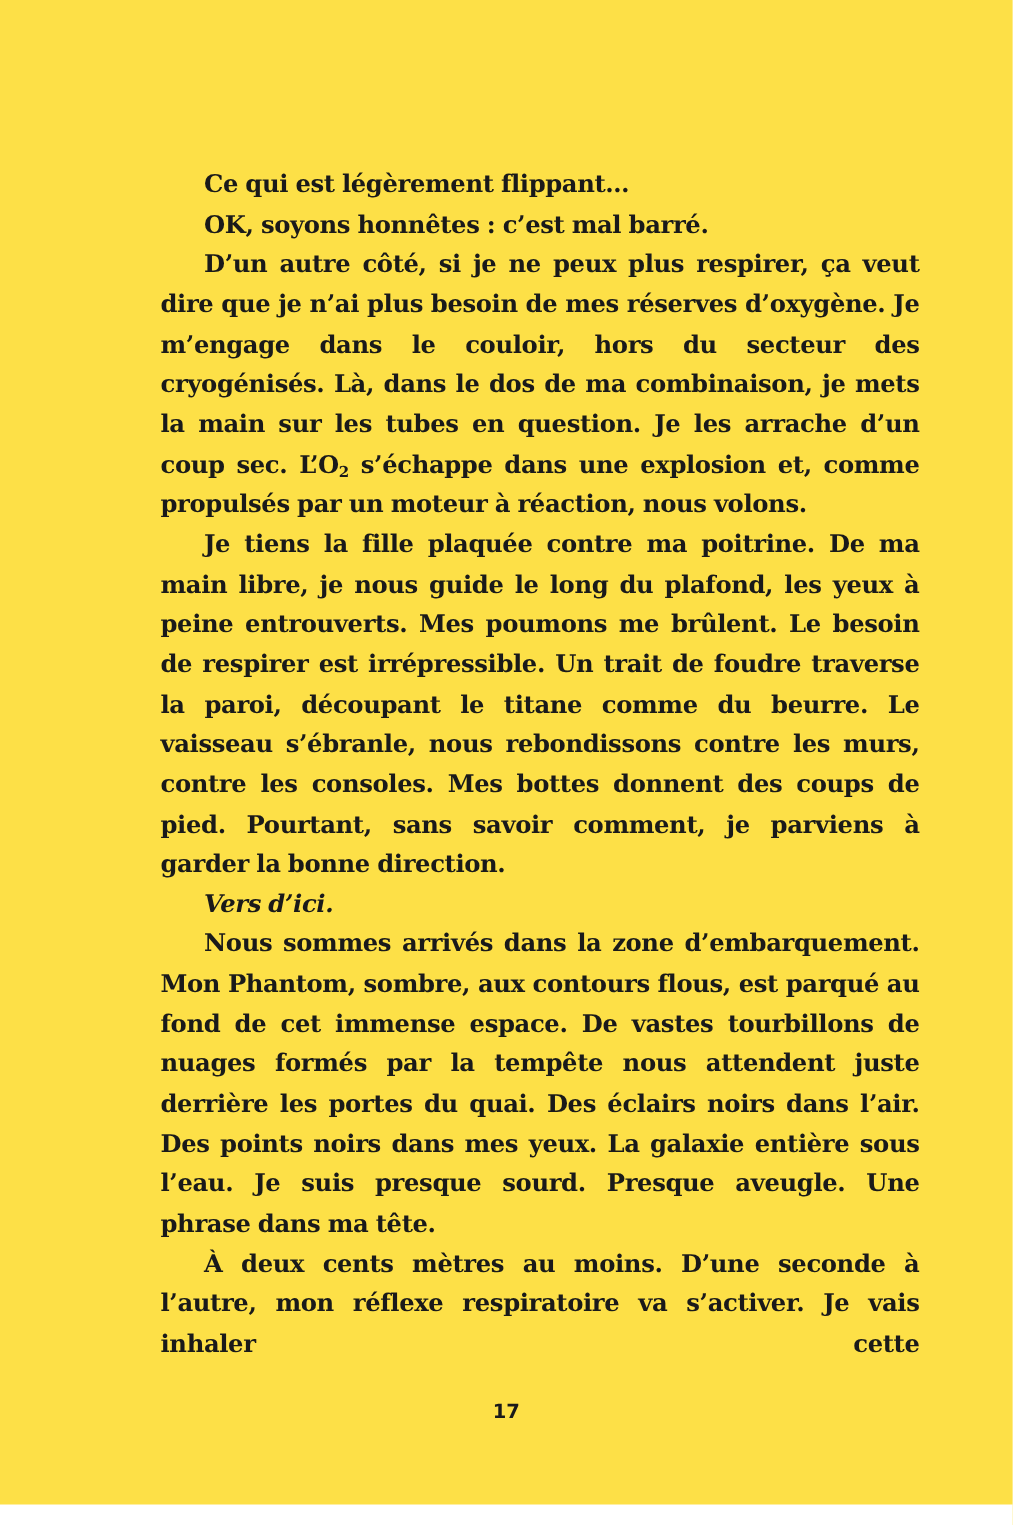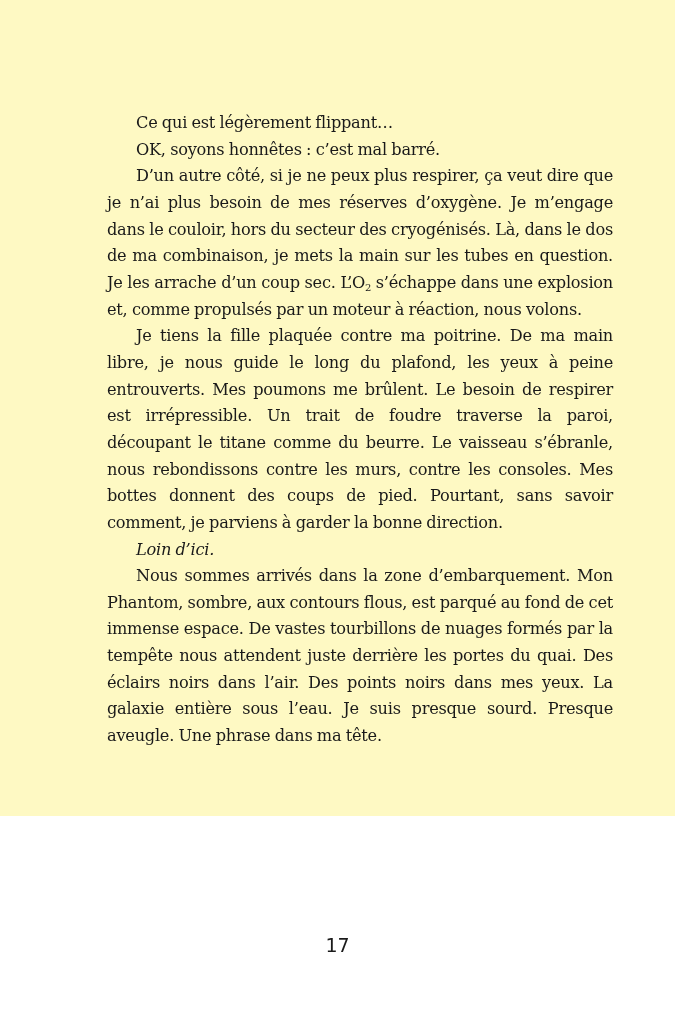--- a/index.html
+++ b/index.html
@@ -11,22 +11,23 @@
       width: 675px;
       height: 1024px;
       position: relative;
       overflow: hidden;
     }
     .page {
       position: absolute;
       left: 0;
       top: 0;
       width: 675px;
-      height: 816px;
-      background: #fef9c3;
+      height: 1003px;
+      background: #fde047;
+      font-weight: bold;
     }
     .text-block {
       position: absolute;
       left: 107px;
       top: 110px;
       width: 506px;
       font-family: "DejaVu Serif", "Liberation Serif", serif;
       font-size: 16.2px;
       line-height: 26.65px;
       color: #1a1a1a;
@@ -50,30 +51,31 @@
       vertical-align: -3px;
       line-height: 0;
     }
     .page-number {
       position: absolute;
       left: 0;
       width: 675px;
       top: 934px;
       text-align: center;
       font-family: "DejaVu Sans", "Liberation Sans", sans-serif;
-      font-size: 19px;
+      font-size: 13px;
       color: #1a1a1a;
     }
   </style>
 </head>
 <body>
 
 <div class="page">
   <div class="text-block">
     <p class="para">Ce qui est légèrement flippant…</p>
     <p class="para">OK, soyons honnêtes : c’est mal barré.</p>
     <p class="para"><span>D’un autre côté, si je ne peux plus respirer, ça veut dire que je n’ai plus besoin de mes réserves d’oxygène. Je m’en­gage dans le couloir, hors du secteur des cryogénisés. Là, dans le dos de ma combinaison, je mets la main sur les tubes en question. Je les arrache d’un coup sec. L’O</span><sub>2</sub><span> s’échappe dans une explosion et, comme propulsés par un moteur à réaction, nous volons.</span></p>
     <p class="para">Je tiens la fille plaquée contre ma poitrine. De ma main libre, je nous guide le long du plafond, les yeux à peine entrouverts. Mes poumons me brûlent. Le besoin de res­pirer est irrépressible. Un trait de foudre traverse la paroi, découpant le titane comme du beurre. Le vaisseau s’ébranle, nous rebondissons contre les murs, contre les consoles. Mes bottes donnent des coups de pied. Pourtant, sans savoir comment, je parviens à garder la bonne direction.</p>
-    <p class="para italic">Loin d’ici.</p>
+    <p class="para italic">Vers d’ici.</p>
     <p class="para">Nous sommes arrivés dans la zone d’embarquement. Mon Phantom, sombre, aux contours flous, est parqué au fond de cet immense espace. De vastes tourbillons de nuages formés par la tempête nous attendent juste derrière les portes du quai. Des éclairs noirs dans l’air. Des points noirs dans mes yeux. La galaxie entière sous l’eau. Je suis presque sourd. Presque aveugle. Une phrase dans ma tête.</p>
+    <p class="para last-justify">À deux cents mètres au moins. D’une seconde à l’autre, mon réflexe respiratoire va s’activer. Je vais inhaler cette</p>
   </div>
   <div class="page-number">17</div>
 </div>
 
 </body></html>

